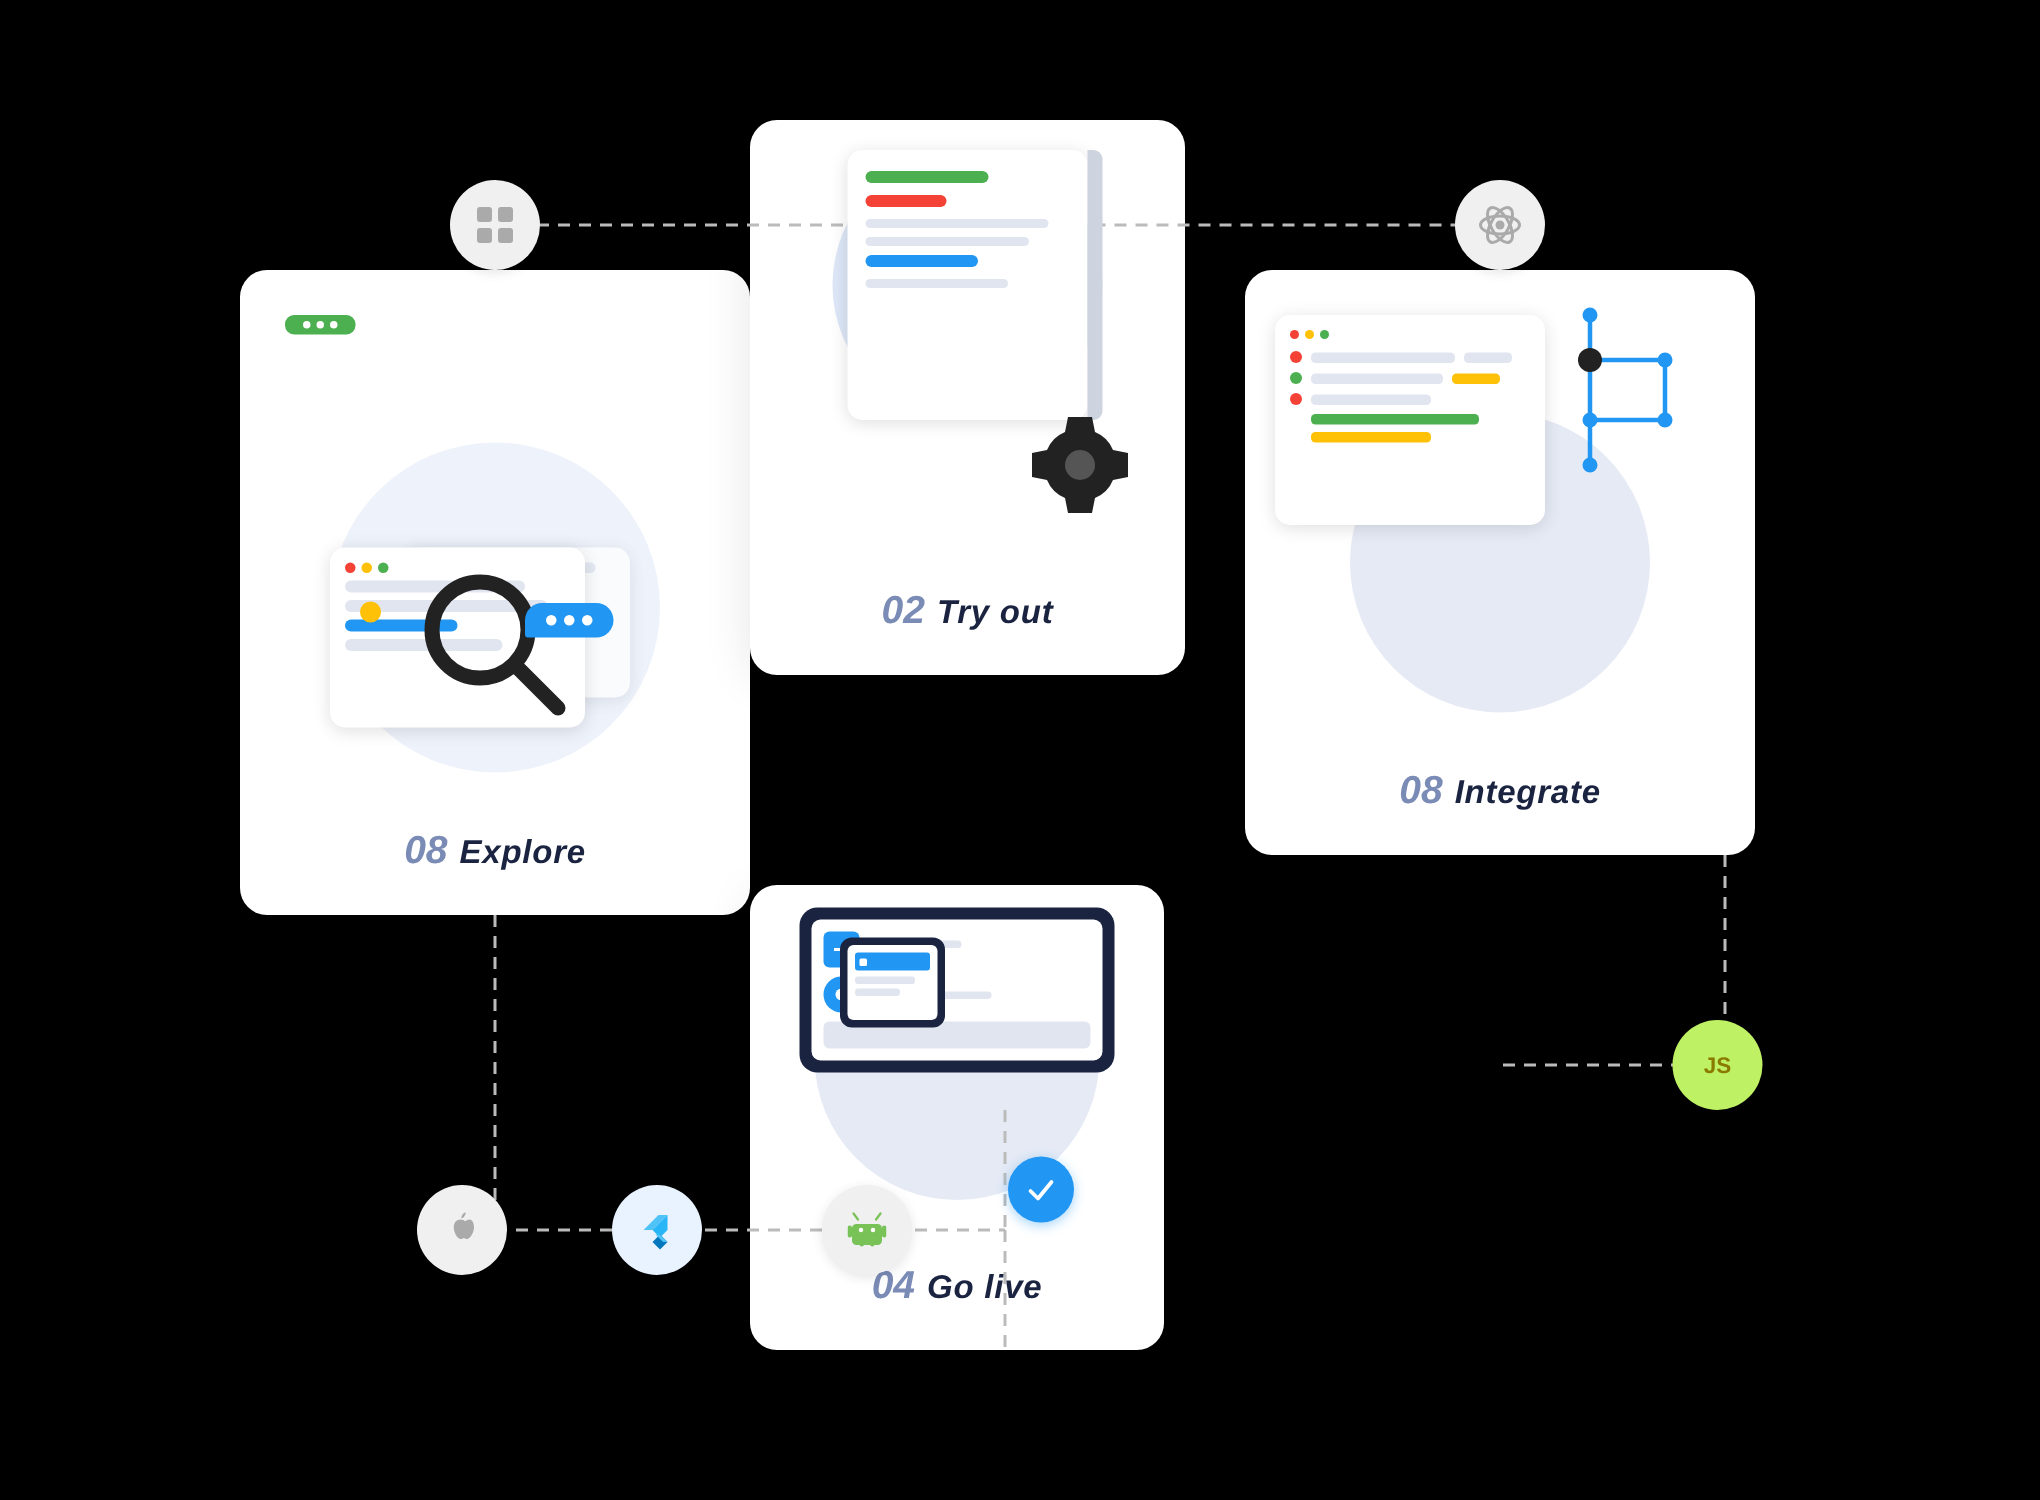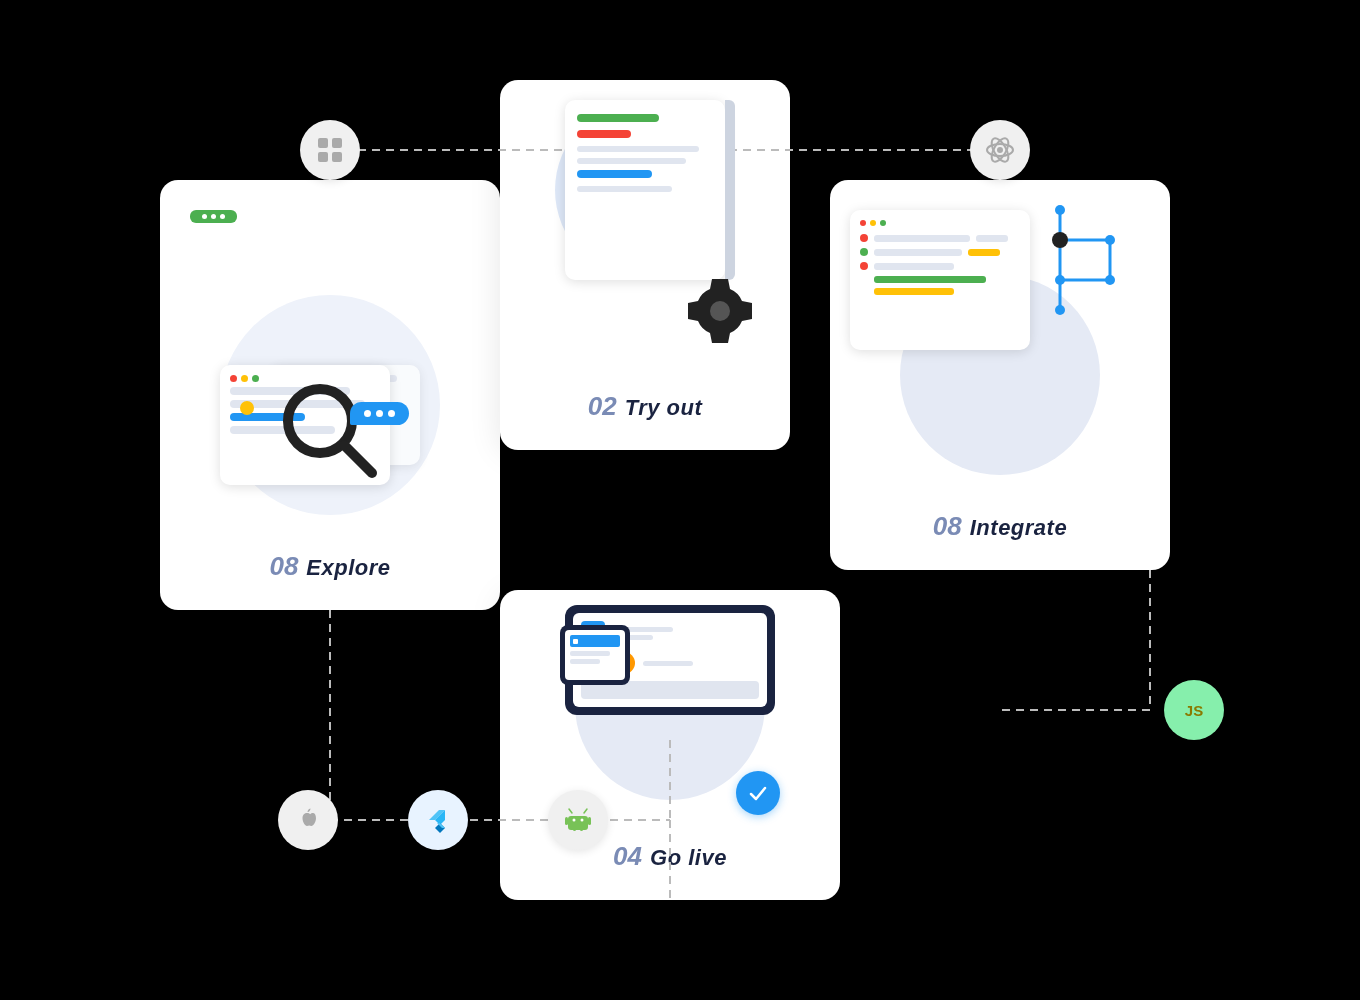--- a/index.html
+++ b/index.html
@@ -59,21 +59,21 @@
     .card-integrate {
       left: 700px;
       top: 130px;
       width: 340px;
       height: 390px;
     }
 
     .card-golive {
       left: 370px;
       top: 540px;
-      width: 340px;
+      width: 276px;
       height: 310px;
     }
 
     
     .card-illustration {
       width: 100%;
       flex: 1;
       position: relative;
       display: flex;
       align-items: center;
@@ -218,21 +218,21 @@
 
   <div class="circle-connector" style="width:60px;height:60px;left:840px;top:70px;">
     <svg width="30" height="30" viewBox="0 0 30 30">
       <ellipse cx="15" cy="15" rx="13" ry="6" fill="none" stroke="#aaa" stroke-width="2"></ellipse>
       <ellipse cx="15" cy="15" rx="13" ry="6" fill="none" stroke="#aaa" stroke-width="2" transform="rotate(60 15 15)"></ellipse>
       <ellipse cx="15" cy="15" rx="13" ry="6" fill="none" stroke="#aaa" stroke-width="2" transform="rotate(120 15 15)"></ellipse>
       <circle cx="15" cy="15" r="3" fill="#aaa"></circle>
     </svg>
   </div>
 
-  <div class="circle-connector" style="width:60px;height:60px;left:1034px;top:630px;background:#86efac;">
+  <div class="circle-connector" style="width:60px;height:60px;left:985px;top:630px;background:#bef264;">
     <span style="font-weight:900;font-size:15px;color:#8a7a00;">JS</span>
   </div>
 
   <div class="circle-connector" style="width:60px;height:60px;left:148px;top:740px;">
     <svg width="28" height="28" viewBox="0 0 28 28">
       <path d="M19 7c-1.2 0-2.1.6-2.8 1.2C15.5 7.6 14.5 7 13 7c-2.3 0-4.5 1.8-4.5 5.2 0 3.5 2.5 7.8 4.5 7.8.7 0 1.5-.5 2.2-.5.7 0 1.4.5 2.2.5 2 0 4.6-4.3 4.6-7.8C22 8.8 20.5 7 19 7zm-3.5-2c.4-.7 1-1.5 1-2.3 0-.1 0-.2-.1-.3-.8.1-1.7.7-2.2 1.5-.4.7-.7 1.5-.7 2.2h.1c.7 0 1.5-.4 1.9-1.1z" fill="#aaa"></path>
     </svg>
   </div>
 
   <div class="circle-connector" style="width:60px;height:60px;left:278px;top:740px;background:#e8f3ff;">

